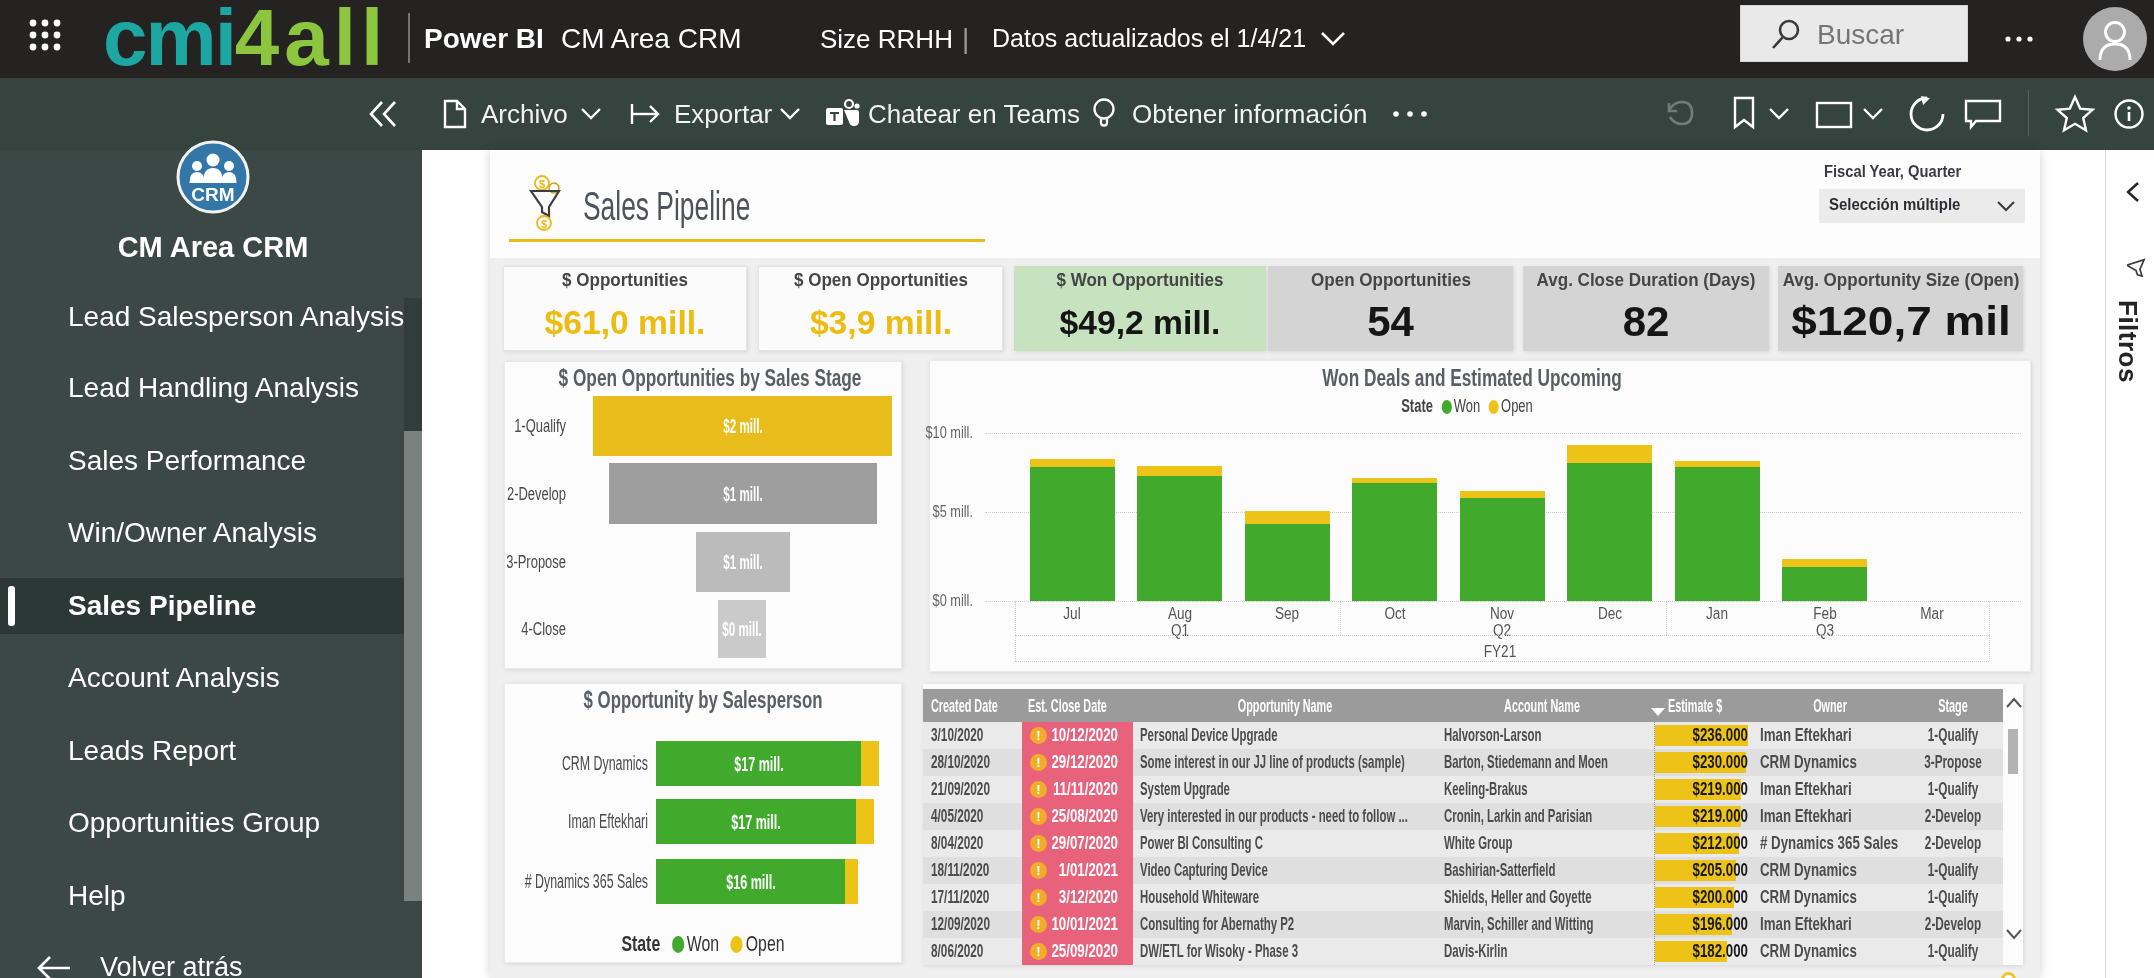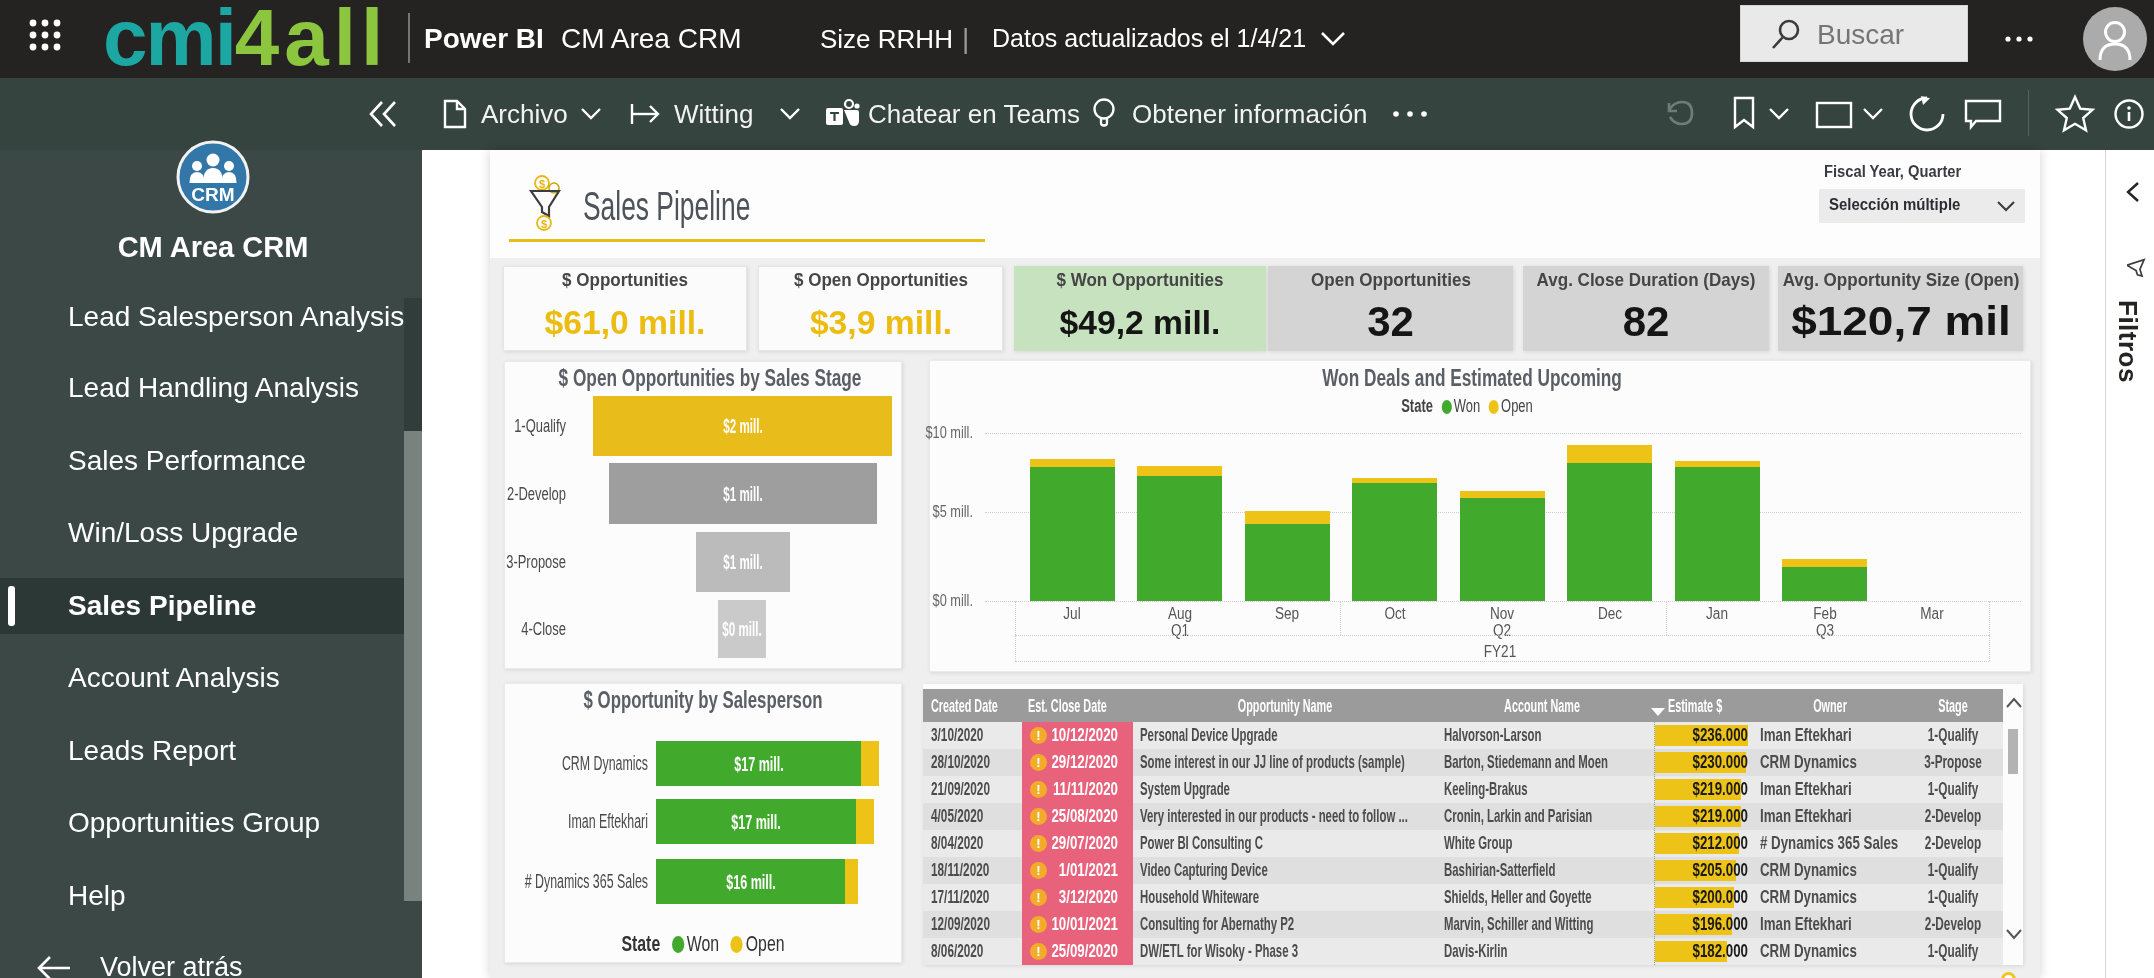--- a/index.html
+++ b/index.html
@@ -64,21 +64,21 @@
   </svg>
 <div class="abs" style="left:481px;top:100px;transform-origin:0 50%;font-size:26px;color:#f2f2f2;line-height:1.1;white-space:nowrap;">Archivo</div>
 <svg class="abs" style="left:580px;top:107px" width="22" height="14" viewBox="0 0 22 14">
     <path d="M2 2 L11 11 L20 2" fill="none" stroke="#fff" stroke-width="2.4"></path>
   </svg>
 <svg class="abs" style="left:629px;top:102px" width="32" height="24" viewBox="0 0 32 24">
     <line x1="3" y1="2" x2="3" y2="22" stroke="#fff" stroke-width="2.4"></line>
     <line x1="3" y1="12" x2="28" y2="12" stroke="#fff" stroke-width="2.4"></line>
     <path d="M21 4 L29 12 L21 20" fill="none" stroke="#fff" stroke-width="2.4"></path>
   </svg>
-<div class="abs" style="left:674px;top:100px;transform-origin:0 50%;font-size:26px;color:#f2f2f2;line-height:1.1;white-space:nowrap;">Witting</div>
+<div class="abs" style="left:674px;top:100px;transform-origin:0 50%;font-size:26px;color:#f2f2f2;line-height:1.1;white-space:nowrap;">Exportar</div>
 <svg class="abs" style="left:779px;top:107px" width="22" height="14" viewBox="0 0 22 14">
     <path d="M2 2 L11 11 L20 2" fill="none" stroke="#fff" stroke-width="2.4"></path>
   </svg>
 <svg class="abs" style="left:824px;top:97px" width="36" height="34" viewBox="0 0 36 34">
 <circle cx="25" cy="7" r="4" fill="none" stroke="#fff" stroke-width="2.2"></circle>
     <circle cx="33" cy="9" r="2.6" fill="#fff"></circle>
 <path d="M20 13 L33 13 Q35 13 35 15 L35 24 Q35 29 30 29 Q26 29 25 25 Z" fill="#fff"></path>
 <rect x="2" y="11" width="17" height="17" rx="2" fill="#fff"></rect>
 <path d="M6 16 L15 16 M10.5 16 L10.5 24" stroke="#35443f" stroke-width="2.2" fill="none"></path>
   </svg>
@@ -135,21 +135,21 @@
 <circle cx="21" cy="26" r="5" fill="#fff"></circle>
     <path d="M13.5 43 Q13.5 32 21 32 Q28.5 32 28.5 43 Z" fill="#fff"></path>
 <circle cx="53" cy="26" r="5" fill="#fff"></circle>
     <path d="M45.5 43 Q45.5 32 53 32 Q60.5 32 60.5 43 Z" fill="#fff"></path>
 <text x="37" y="61" text-anchor="middle" font-family="Liberation Sans" font-size="19" font-weight="bold" fill="#fff">CRM</text>
   </svg>
 <div class="abs" style="left:-187px;top:232px;width:800px;text-align:center;transform-origin:50% 50%;font-size:29px;font-weight:bold;color:#fff;line-height:1.1;white-space:nowrap;">CM Area CRM</div>
 <div class="abs" style="left:68px;top:302px;transform-origin:0 50%;font-size:28px;color:#fff;line-height:1.1;white-space:nowrap;">Lead Salesperson Analysis</div>
 <div class="abs" style="left:68px;top:373px;transform-origin:0 50%;font-size:28px;color:#fff;line-height:1.1;white-space:nowrap;">Lead Handling Analysis</div>
 <div class="abs" style="left:68px;top:446px;transform-origin:0 50%;font-size:28px;color:#fff;line-height:1.1;white-space:nowrap;">Sales Performance</div>
-<div class="abs" style="left:68px;top:518px;transform-origin:0 50%;font-size:28px;color:#fff;line-height:1.1;white-space:nowrap;">Win/Loss Upgrade</div>
+<div class="abs" style="left:68px;top:518px;transform-origin:0 50%;font-size:28px;color:#fff;line-height:1.1;white-space:nowrap;">Win/Owner Analysis</div>
 <div class="abs" style="left:68px;top:591px;transform-origin:0 50%;font-size:28px;font-weight:bold;color:#fff;line-height:1.1;white-space:nowrap;">Sales Pipeline</div>
 <div class="abs" style="left:68px;top:663px;transform-origin:0 50%;font-size:28px;color:#fff;line-height:1.1;white-space:nowrap;">Account Analysis</div>
 <div class="abs" style="left:68px;top:736px;transform-origin:0 50%;font-size:28px;color:#fff;line-height:1.1;white-space:nowrap;">Leads Report</div>
 <div class="abs" style="left:68px;top:808px;transform-origin:0 50%;font-size:28px;color:#fff;line-height:1.1;white-space:nowrap;">Opportunities Group</div>
 <div class="abs" style="left:68px;top:881px;transform-origin:0 50%;font-size:28px;color:#fff;line-height:1.1;white-space:nowrap;">Help</div>
 <svg class="abs" style="left:36px;top:955px" width="36" height="26" viewBox="0 0 36 26">
     <path d="M14 2 L3 13 L14 24 M3 13 L34 13" fill="none" stroke="#fff" stroke-width="2.6"></path>
   </svg>
 <div class="abs" style="left:100px;top:953px;transform-origin:0 50%;font-size:27px;color:#fff;line-height:1.1;white-space:nowrap;">Volver atrás</div>
 <div class="abs" style="left:404px;top:298px;width:18px;height:133px;background:#313d3a;"></div>
@@ -177,21 +177,21 @@
 <div class="abs" style="left:225.0px;top:270px;width:800px;text-align:center;transform-origin:50% 50%;font-size:18.5px;font-weight:bold;color:#454545;line-height:1.1;white-space:nowrap;transform:scaleX(0.92);">$ Opportunities</div>
 <div class="abs" style="left:225.0px;top:305px;width:800px;text-align:center;transform-origin:50% 50%;font-size:33px;font-weight:bold;color:#EDBC11;line-height:1.1;white-space:nowrap;transform:scaleX(1.02);">$61,0 mill.</div>
 <div class="abs" style="left:758px;top:266px;width:245px;height:85px;background:#fbfbfb;border:1px solid #e5e5e5;box-shadow:1px 1px 4px rgba(0,0,0,0.10);"></div>
 <div class="abs" style="left:480.5px;top:270px;width:800px;text-align:center;transform-origin:50% 50%;font-size:18.5px;font-weight:bold;color:#454545;line-height:1.1;white-space:nowrap;transform:scaleX(0.92);">$ Open Opportunities</div>
 <div class="abs" style="left:480.5px;top:305px;width:800px;text-align:center;transform-origin:50% 50%;font-size:33px;font-weight:bold;color:#EDBC11;line-height:1.1;white-space:nowrap;transform:scaleX(1.02);">$3,9 mill.</div>
 <div class="abs" style="left:1014px;top:266px;width:252px;height:85px;background:#c7e2bf;box-shadow:1px 1px 4px rgba(0,0,0,0.10);"></div>
 <div class="abs" style="left:740.0px;top:270px;width:800px;text-align:center;transform-origin:50% 50%;font-size:18.5px;font-weight:bold;color:#454545;line-height:1.1;white-space:nowrap;transform:scaleX(0.92);">$ Won Opportunities</div>
 <div class="abs" style="left:740.0px;top:305px;width:800px;text-align:center;transform-origin:50% 50%;font-size:33px;font-weight:bold;color:#151515;line-height:1.1;white-space:nowrap;transform:scaleX(1.02);">$49,2 mill.</div>
 <div class="abs" style="left:1268px;top:266px;width:245px;height:85px;background:#d4d4d4;box-shadow:1px 1px 4px rgba(0,0,0,0.10);"></div>
 <div class="abs" style="left:990.5px;top:270px;width:800px;text-align:center;transform-origin:50% 50%;font-size:18.5px;font-weight:bold;color:#454545;line-height:1.1;white-space:nowrap;transform:scaleX(0.92);">Open Opportunities</div>
-<div class="abs" style="left:990.5px;top:299px;width:800px;text-align:center;transform-origin:50% 50%;font-size:42px;font-weight:bold;color:#151515;line-height:1.1;white-space:nowrap;">32</div>
+<div class="abs" style="left:990.5px;top:299px;width:800px;text-align:center;transform-origin:50% 50%;font-size:42px;font-weight:bold;color:#151515;line-height:1.1;white-space:nowrap;">54</div>
 <div class="abs" style="left:1523px;top:266px;width:246px;height:85px;background:#d4d4d4;box-shadow:1px 1px 4px rgba(0,0,0,0.10);"></div>
 <div class="abs" style="left:1246.0px;top:270px;width:800px;text-align:center;transform-origin:50% 50%;font-size:18.5px;font-weight:bold;color:#454545;line-height:1.1;white-space:nowrap;transform:scaleX(0.92);">Avg. Close Duration (Days)</div>
 <div class="abs" style="left:1246.0px;top:299px;width:800px;text-align:center;transform-origin:50% 50%;font-size:42px;font-weight:bold;color:#151515;line-height:1.1;white-space:nowrap;">82</div>
 <div class="abs" style="left:1778px;top:266px;width:245px;height:85px;background:#d4d4d4;box-shadow:1px 1px 4px rgba(0,0,0,0.10);"></div>
 <div class="abs" style="left:1500.5px;top:270px;width:800px;text-align:center;transform-origin:50% 50%;font-size:18.5px;font-weight:bold;color:#454545;line-height:1.1;white-space:nowrap;transform:scaleX(0.92);">Avg. Opportunity Size (Open)</div>
 <div class="abs" style="left:1500.5px;top:299px;width:800px;text-align:center;transform-origin:50% 50%;font-size:41px;font-weight:bold;color:#151515;line-height:1.1;white-space:nowrap;transform:scaleX(1.12);">$120,7 mil</div>
 <div class="abs" style="left:504px;top:361px;width:398px;height:308px;background:#fcfcfc;border:1px solid #eaeaea;box-shadow:1px 1px 4px rgba(0,0,0,0.10);"></div>
 <div class="abs" style="left:310px;top:366px;width:800px;text-align:center;transform-origin:50% 50%;font-size:23px;font-weight:bold;color:#5a5f66;line-height:1.1;white-space:nowrap;transform:scaleX(0.75);">$ Open Opportunities by Sales Stage</div>
 <div class="abs" style="left:-234px;top:417px;width:800px;text-align:right;transform-origin:100% 50%;font-size:18px;color:#4a4a4a;line-height:1.1;white-space:nowrap;transform:scaleX(0.72);">1-Qualify</div>
 <div class="abs" style="left:593px;top:396px;width:299px;height:60px;background:#E7BC1B;"></div>

